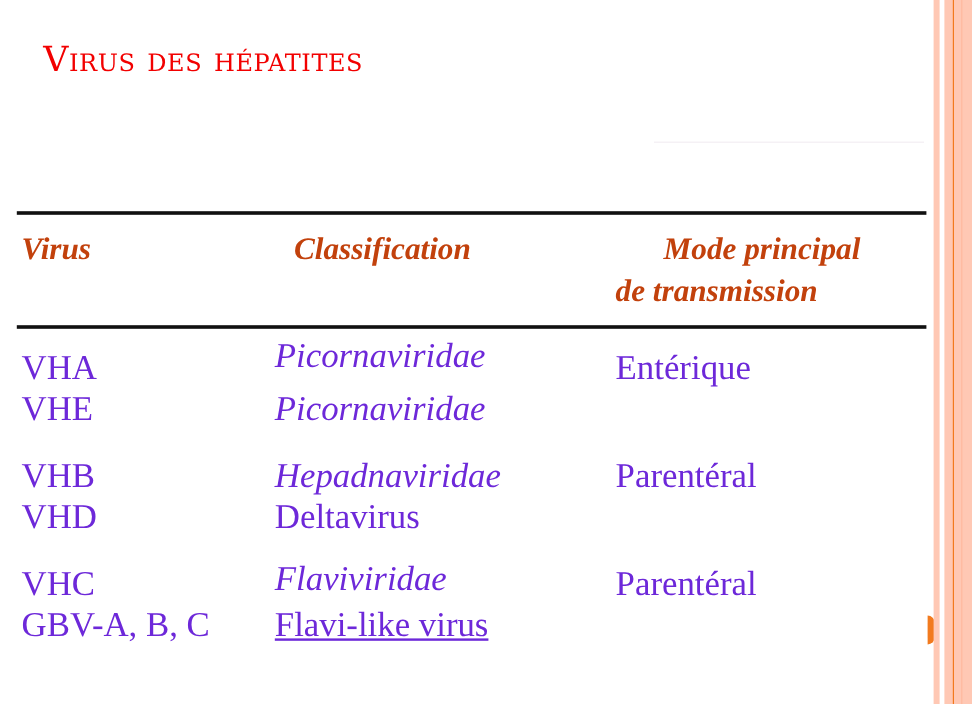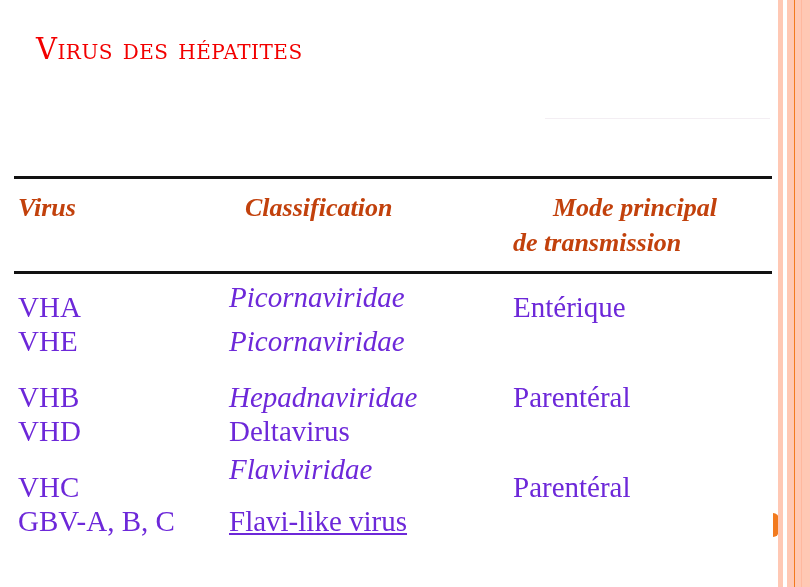--- a/index.html
+++ b/index.html
@@ -61,21 +61,21 @@
     <div class="cell it" style="left:215px; top:148px;">Picornaviridae</div>
 
     <div class="cell" style="left:4px; top:204px;">VHB</div>
     <div class="cell it" style="left:215px; top:204px;">Hepadnaviridae</div>
     <div class="cell" style="left:499px; top:204px;">Parentéral</div>
 
     <div class="cell" style="left:4px; top:238px;">VHD</div>
     <div class="cell" style="left:215px; top:238px;">Deltavirus</div>
 
     <div class="cell" style="left:4px; top:294px;">VHC</div>
-    <div class="cell it" style="left:215px; top:276px;text-align:right;">Flaviviridae</div>
+    <div class="cell it" style="left:215px; top:290px;text-align:right;">Flaviviridae</div>
     <div class="cell" style="left:499px; top:294px;">Parentéral</div>
 
     <div class="cell" style="left:4px; top:328px;">GBV-A, B, C</div>
     <div class="cell" style="left:215px; top:328px;text-decoration:underline;">Flavi-like virus</div>
   </div>
 
   <div class="dot"></div>
 
   <div>
     <div class="stripe" style="left:778px; width:5px; background:#ffc8b4;"></div>

